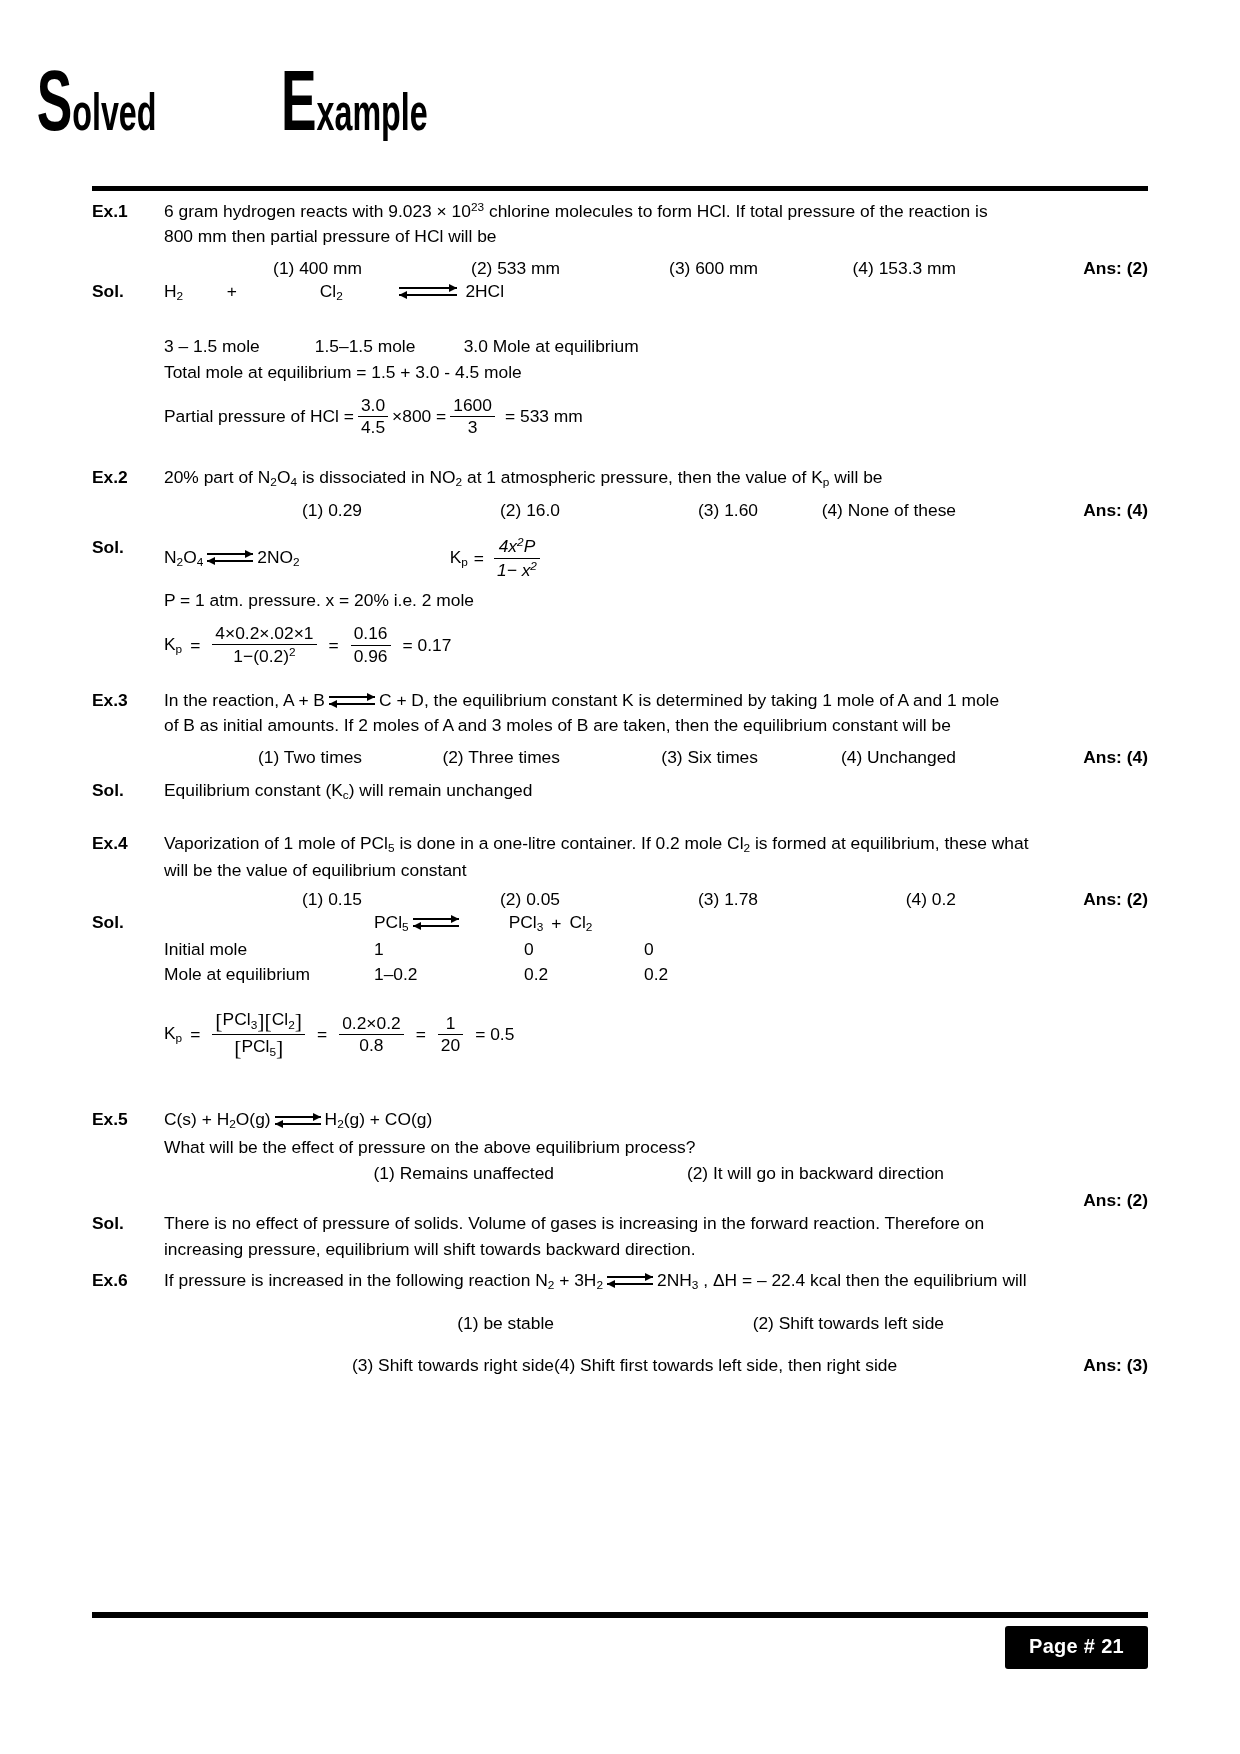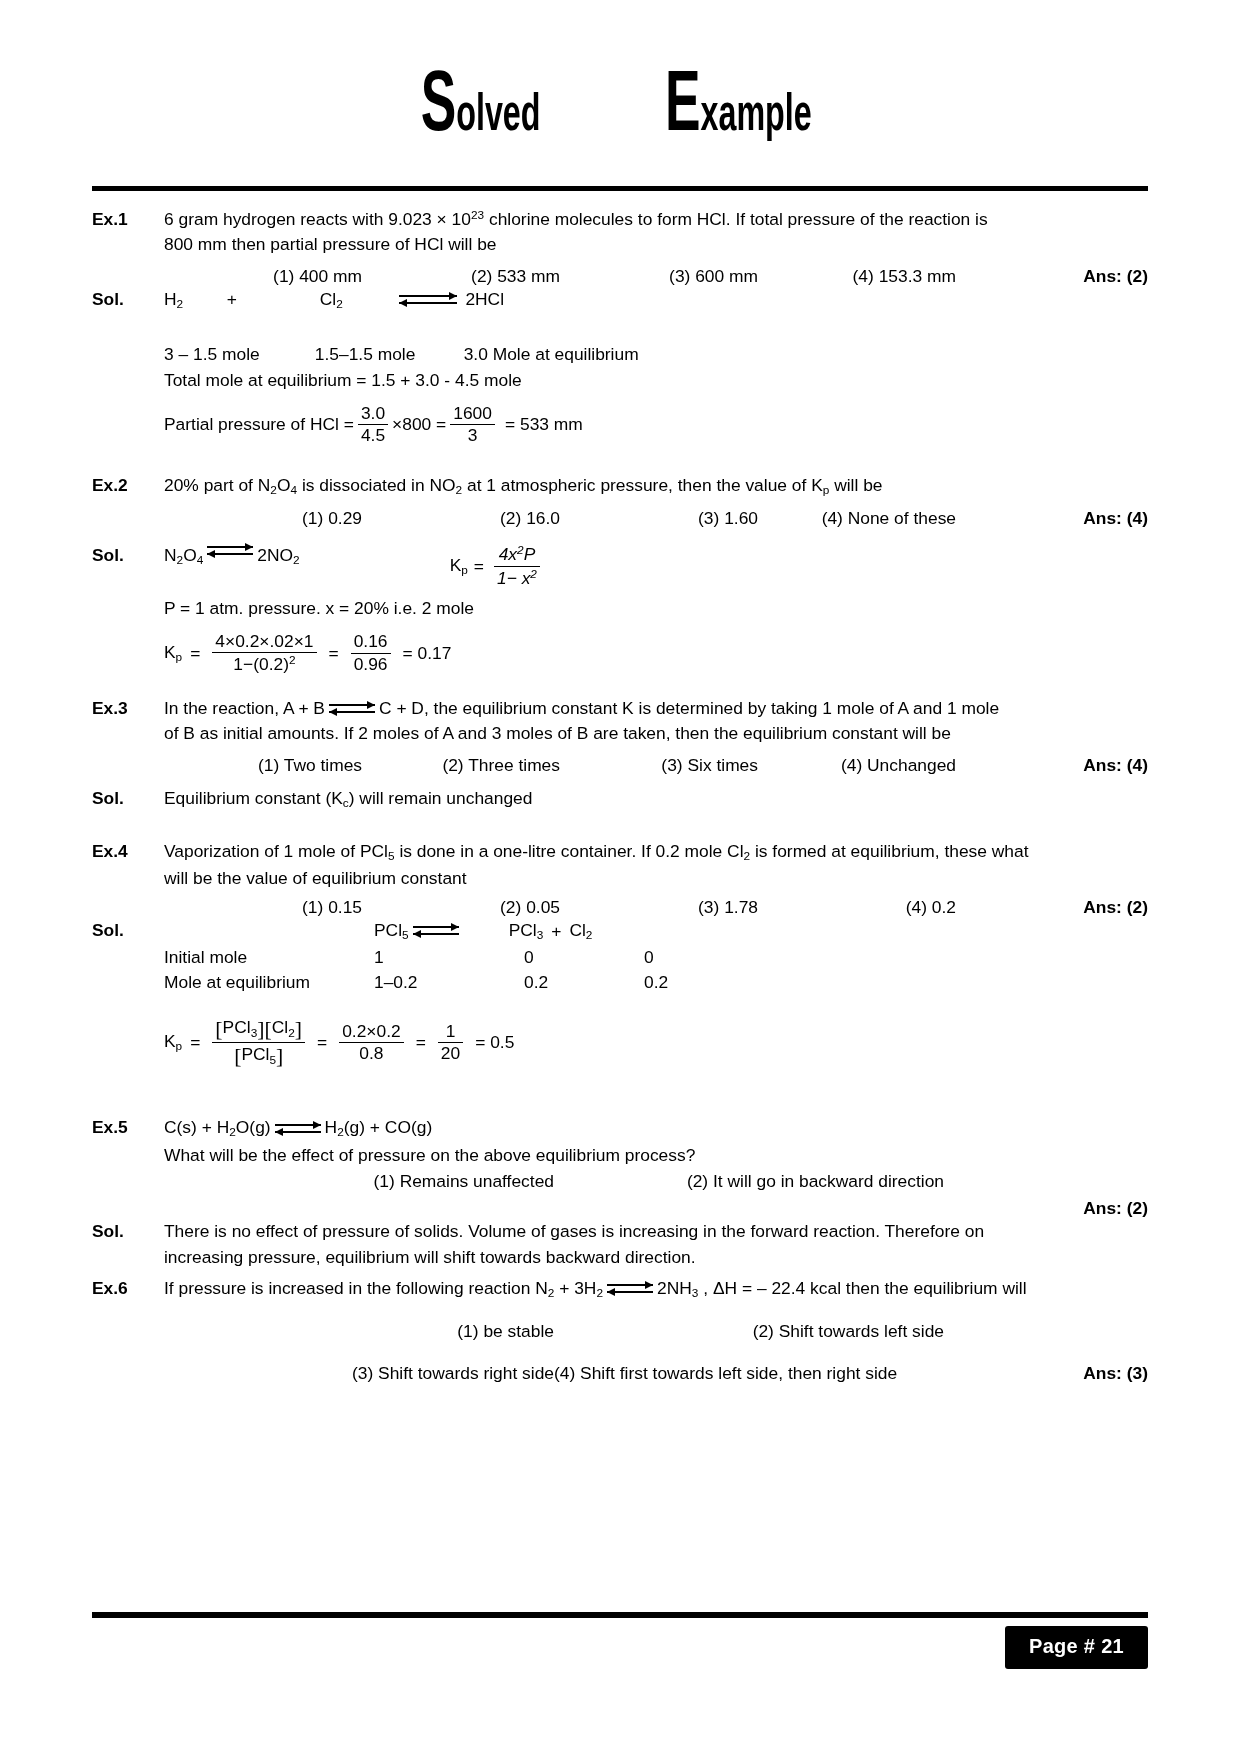--- a/index.html
+++ b/index.html
@@ -7,21 +7,21 @@
     width:1240px; height:1754px; position:relative;
     font-family:"Liberation Sans","DejaVu Sans",sans-serif;
     color:#000;
   }
   .page{
     position:absolute; left:0; top:0; width:1240px; height:1754px;
     padding:0; box-sizing:border-box;
   }
   
   .title-block{
-    text-align:center;
+    text-align:left;
     padding-top:62px;
     height:108px;
     box-sizing:border-box;
   }
   .title-word{
     display:inline-block;
     font-weight:bold;
     transform:scaleX(.62);
     transform-origin:center bottom;
     letter-spacing:0px;
@@ -36,21 +36,21 @@
     position:absolute; left:92px; right:92px; top:186px;
     height:5px; background:#000;
   }
   .rule-bottom{
     position:absolute; left:92px; right:92px; top:1612px;
     height:6px; background:#000;
   }
 
   
   .content{
-    position:absolute; left:92px; top:208px; width:1056px;
+    position:absolute; left:92px; top:200px; width:1056px;
     font-size:17.4px;
     line-height:1.34;
   }
 
   .row{ display:flex; align-items:flex-start; }
   .tag{
     width:72px; flex:0 0 72px;
     font-weight:bold;
     font-size:17.4px;
     padding-top:0px;
@@ -203,21 +203,21 @@
           <div class="ans">Ans: (4)</div>
         </div>
       </div>
     </div>
 
     <div class="spacer14"></div>
 
     <div class="row">
       <div class="tag">Sol.</div>
       <div class="body">
-        <div class="qline" style="display:flex;align-items:flex-start">
+        <div class="qline" style="display:flex;align-items:center">
           <span><span>N</span><sub>2</sub><span>O</span><sub>4</sub></span>
           <span class="eqarrow">
               <i class="t"></i>
               <i class="b"></i>
             </span>
           <span><span>2NO</span><sub>2</sub></span>
 
           <span style="display:inline-flex;align-items:center;margin-left:150px">
             <span><span>K</span><sub>p</sub></span>
             <span style="margin:0 6px">=</span>

